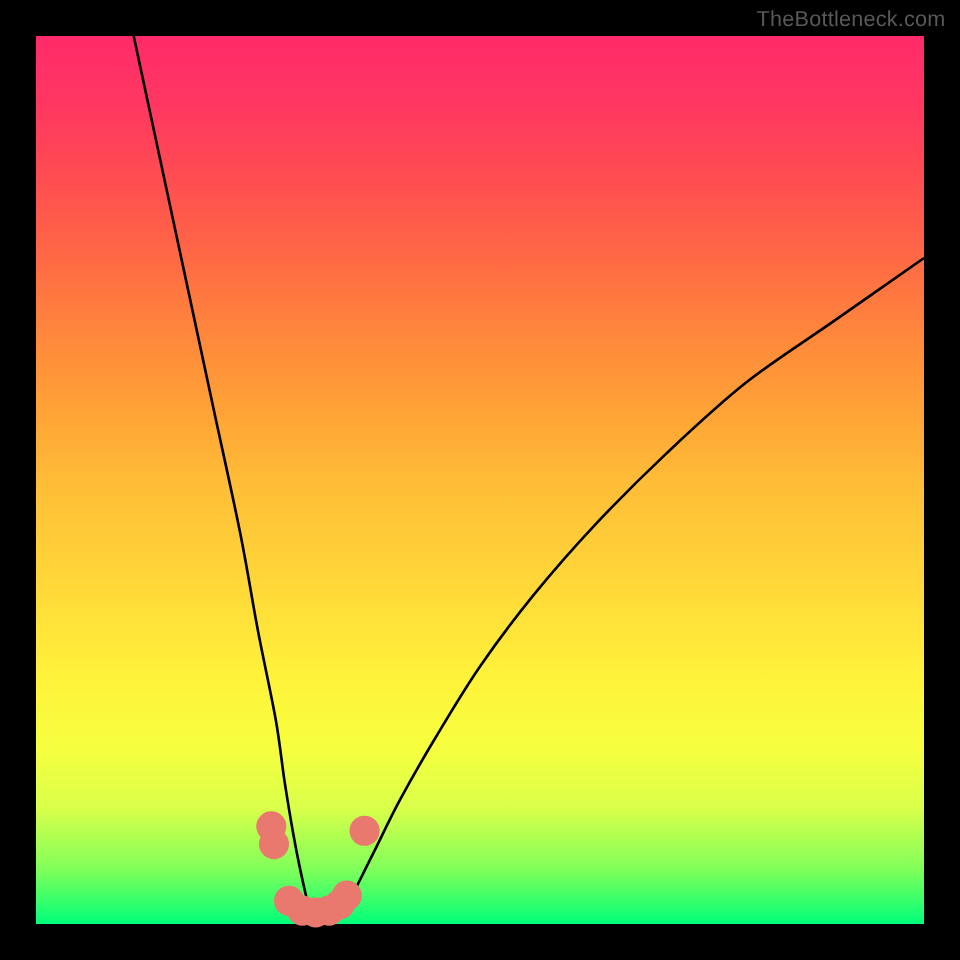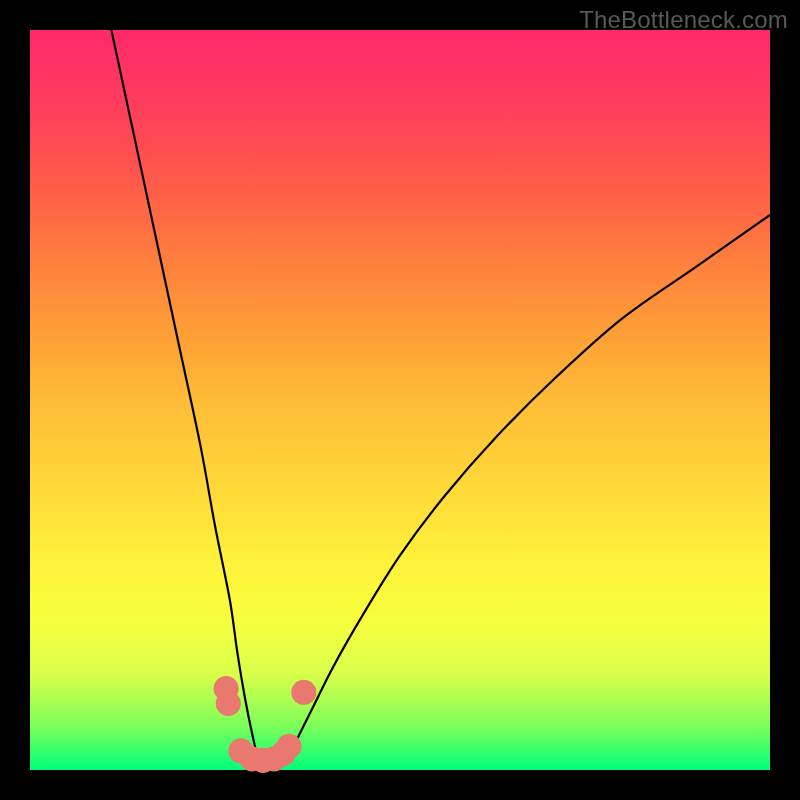--- a/index.html
+++ b/index.html
@@ -43,21 +43,21 @@
       #ff4a53 85%,
       #ff3860 92%,
       #ff2a6a 100%
     );
   }
   .watermark {
     position: absolute;
     top: 6px;
     right: 12px;
     color: #595959;
-    font-size: 24px;
+    font-size: 18px;
     font-weight: 400;
     letter-spacing: 0.2px;
     user-select: none;
   }
   svg.curves {
     position: absolute;
     left: 0;
     top: 0;
     width: 740px;
     height: 740px;

